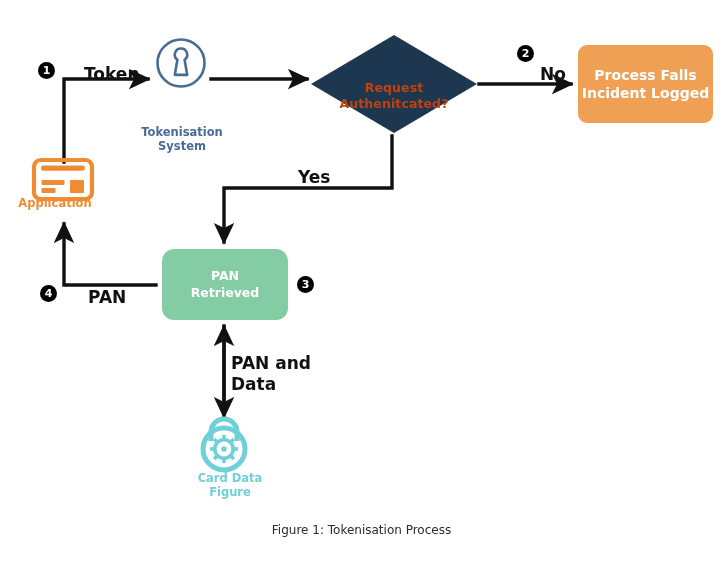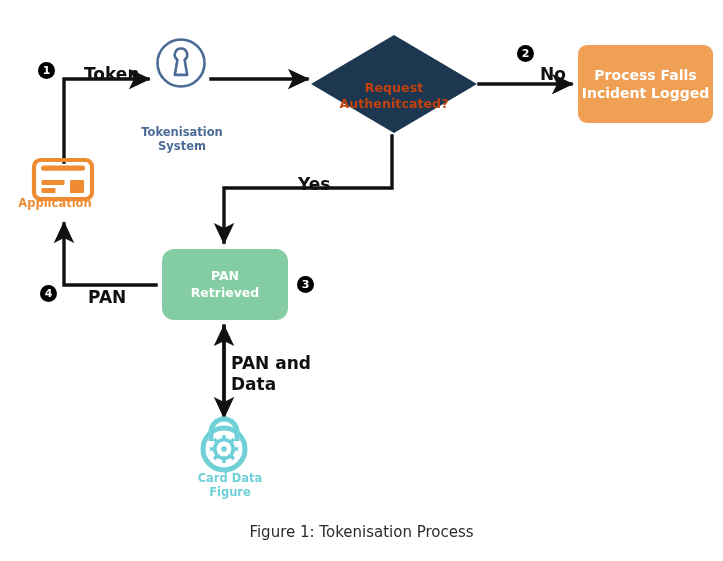--- a/index.html
+++ b/index.html
@@ -100,21 +100,21 @@
   .edge-label {
     position: absolute;
     font-size: 17px;
     font-weight: bold;
     color: #111111;
     line-height: 1.25;
     white-space: pre-line;
   }
   .lbl-token { left: 84px;  top: 64px; }
   .lbl-no    { left: 516px; top: 64px; margin-left: 24px; }
-  .lbl-yes   { left: 298px; top: 174px; }
+  .lbl-yes   { left: 298px; top: 167px; }
   .lbl-pan   { left: 88px;  top: 287px; }
   .lbl-pantok{ left: 231px; top: 353px; }
 
   
   .badge {
     position: absolute;
     width: 17px;
     height: 17px;
     border-radius: 50%;
     background: #000000;
@@ -131,21 +131,21 @@
   .badge-3 { left: 297px; top: 276px; }
   .badge-4 { left: 40px;  top: 285px; }
 
   
   .figure-caption {
     position: absolute;
     left: 0;
     top: 523px;
     width: 723px;
     text-align: center;
-    font-size: 15px;
+    font-size: 12px;
     color: #2b2b2b;
     font-family: "DejaVu Sans", "Liberation Sans", sans-serif;
   }
 </style>
 </head>
 <body>
 
 <svg id="canvas" viewBox="0 0 723 561" xmlns="http://www.w3.org/2000/svg">
 
   <defs>

